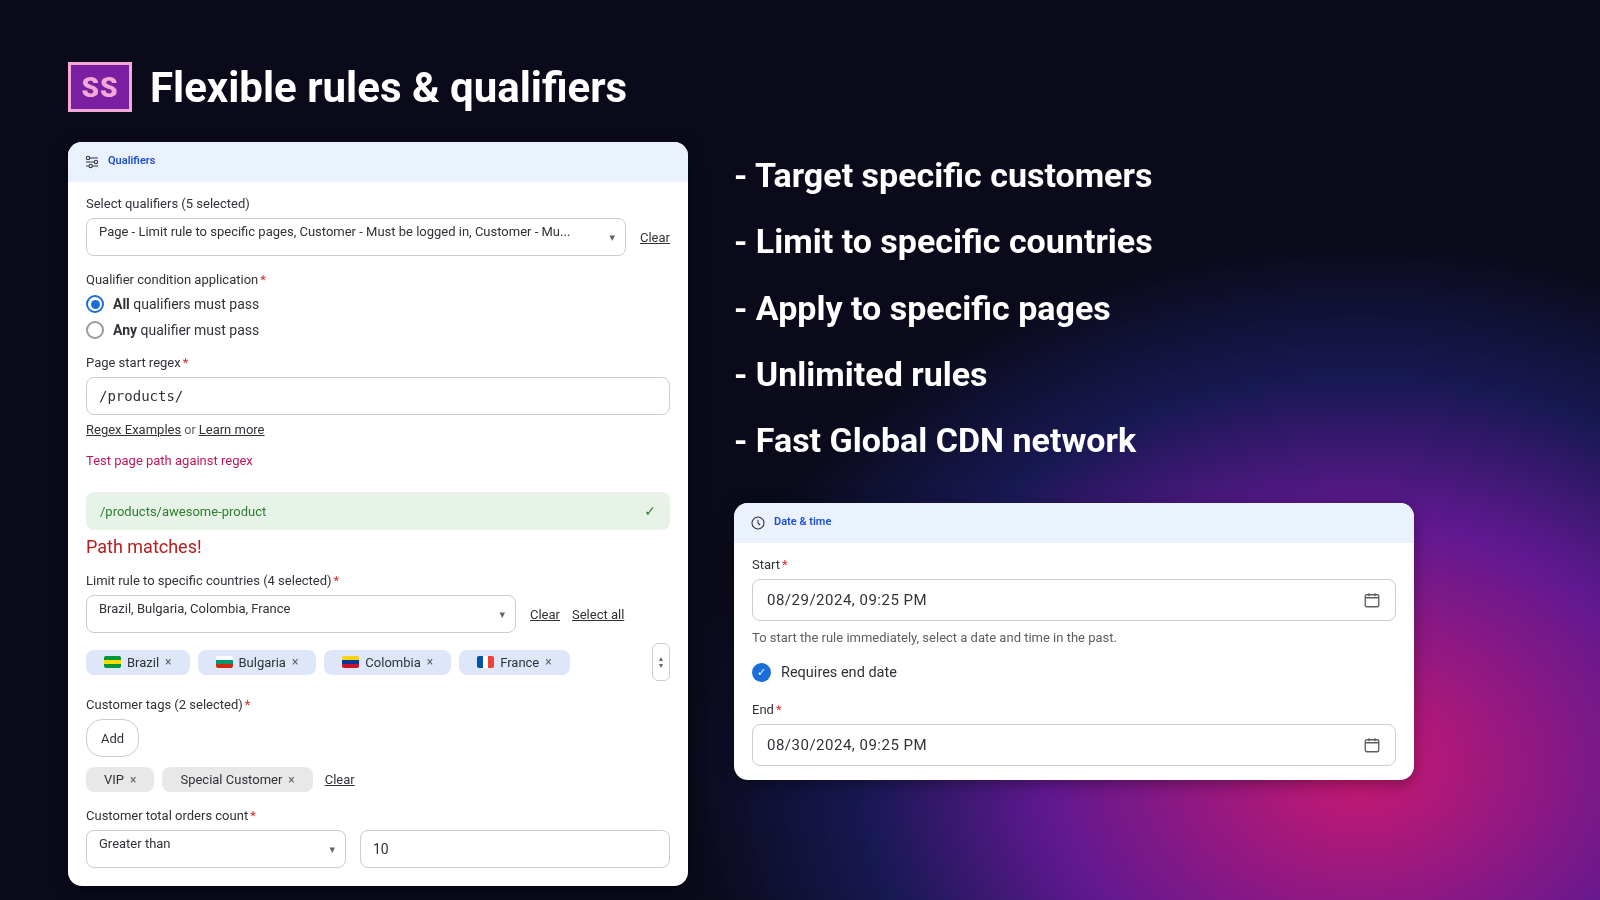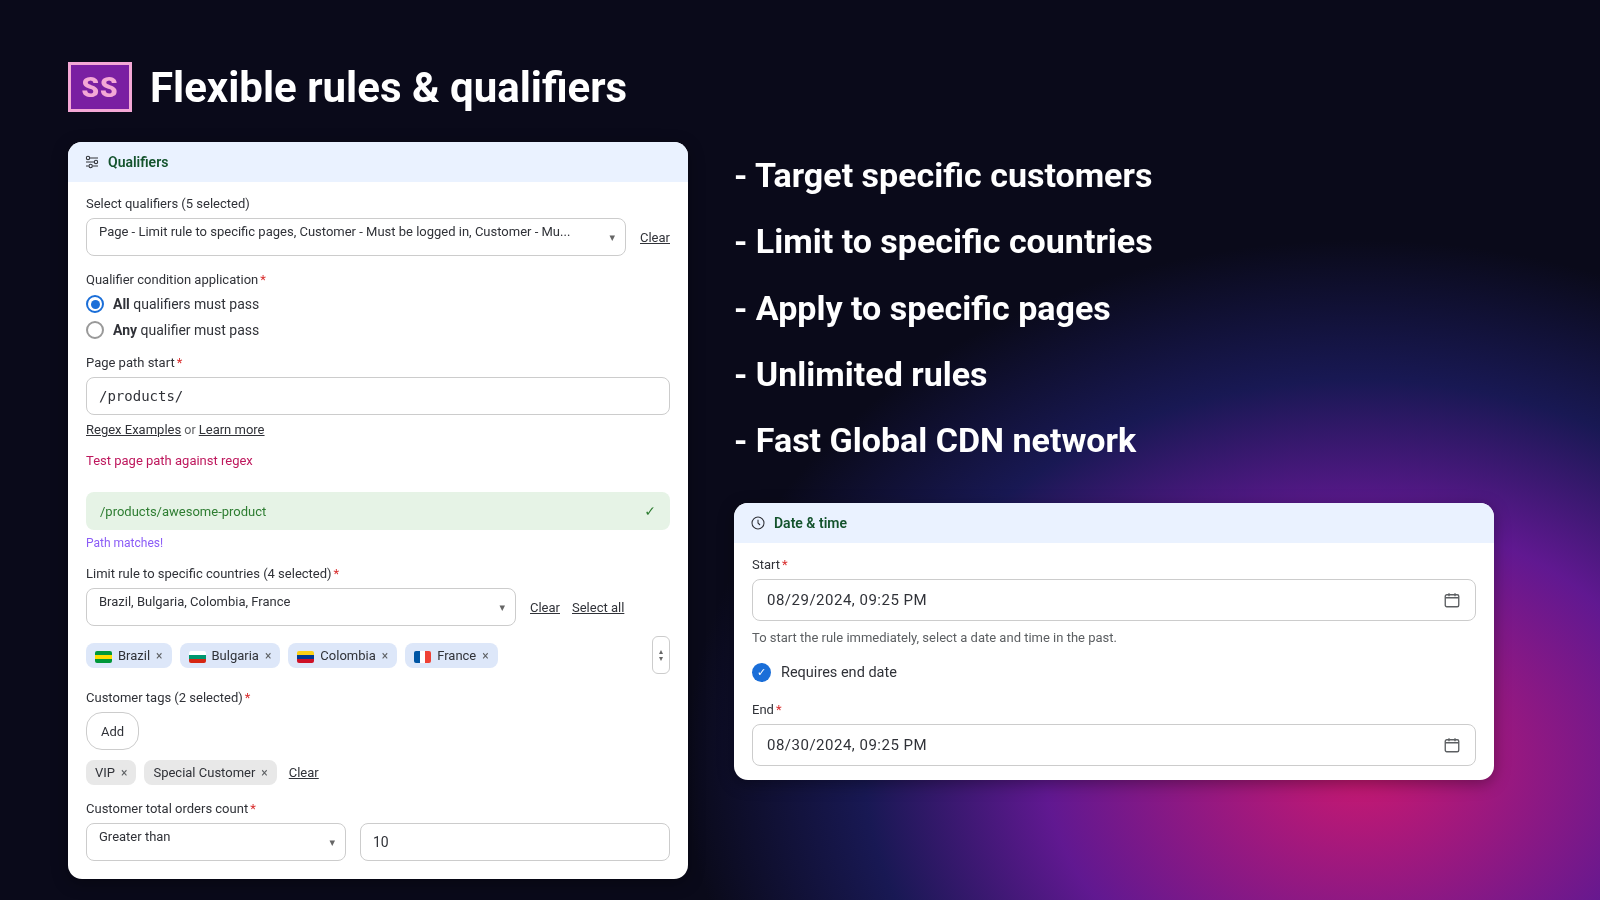--- a/index.html
+++ b/index.html
@@ -4,56 +4,56 @@
 <style>
   *{box-sizing:border-box;margin:0;padding:0;font-family:-apple-system,BlinkMacSystemFont,"Segoe UI",Roboto,sans-serif}
   body{width:1600px;height:900px;background:#0a0a1a;position:relative;overflow:hidden}
   .bg-glow{position:absolute;inset:0;background:radial-gradient(900px 700px at 85% 85%, #e01a7a 0%, #6a1a9e 35%, #1a1a5a 55%, #0a0a1a 75%);opacity:.9}
   .content{position:relative;z-index:2;padding:62px 68px 40px}
   .header{display:flex;align-items:center;gap:18px;margin-bottom:30px}
   .logo{width:64px;height:50px;border:3px solid #f4a8d6;background:linear-gradient(90deg,#7a1fa2 0%,#7a1fa2 100%);display:flex;align-items:center;justify-content:center;font-weight:900;font-size:28px;color:#f4a8d6;letter-spacing:1px}
   .title{font-size:42px;font-weight:700;color:#fff}
   .cols{display:flex;gap:46px;align-items:flex-start}
   .card{background:#fff;border-radius:14px;box-shadow:0 4px 16px rgba(0,0,0,.35);overflow:hidden}
-  .card-h{display:flex;align-items:flex-start;gap:8px;background:#eaf2ff;padding:12px 16px;font-size:14px;font-weight:600;color:#14532d}
+  .card-h{display:flex;align-items:flex-start;gap:8px;background:#eaf2ff;padding:12px 16px;font-size:11px;font-weight:600;color:#1d4ed8}
   .card-b{padding:14px 18px}
   .q-card{width:620px}
   .lbl{font-size:13px;color:#303238;margin-bottom:7px}
   .req::after{content:"*";color:#d82c2c;margin-left:2px}
   .row{margin-bottom:16px}
   .sel{display:flex;align-items:center;gap:14px}
   .select{flex:1;height:38px;border:1px solid #ccc;border-radius:8px;padding:0 30px 12px 12px;background:#fff;font-size:13px;color:#303238;position:relative;display:flex;align-items:center;white-space:nowrap;overflow:hidden;text-overflow:ellipsis}
   .chev{position:absolute;right:10px;top:50%;transform:translateY(-50%);font-size:11px;color:#666}
   .link{font-size:13px;color:#303238;text-decoration:underline;cursor:pointer}
   .radio{display:flex;align-items:center;gap:9px;margin-top:8px;font-size:14px;color:#303238}
   .radio-dot{width:18px;height:18px;border-radius:50%;border:2px solid #999;display:flex;align-items:center;justify-content:center}
   .radio-dot.on{border-color:#1a6ed8}
   .radio-dot.on::after{content:"";width:9px;height:9px;border-radius:50%;background:#1a6ed8}
   .radio b{font-weight:700}
   .input{width:100%;height:38px;border:1px solid #ccc;border-radius:8px;padding:12px 12px;font-size:14px;font-family:monospace;color:#303238;background:#fff;outline:none}
   .sub-links{font-size:12.5px;margin-top:7px;color:#5c5f62}
   .green{color:#be185d;font-size:13px}
   .test-box{height:38px;background:#e6f3e6;border-radius:8px;display:flex;align-items:center;justify-content:space-between;padding:0 14px;font-family:monospace;font-size:13px;color:#2e7d32;margin-top:24px}
   .check-ic{color:#2e7d32;font-size:14px}
-  .ok{color:#8b5cf6;font-size:12px;margin-top:6px}
+  .ok{color:#b91c1c;font-size:18px;margin-top:6px}
   .chips{display:flex;flex-wrap:wrap;gap:8px;margin-top:10px;align-items:center}
-  .chip{display:flex;align-items:flex-end;gap:6px;background:#e8e8e8;border-radius:8px;padding:5px 9px;font-size:13px;color:#303238}
+  .chip{display:flex;align-items:center;gap:6px;background:#e8e8e8;border-radius:8px;padding:5px 18px;font-size:13px;color:#303238}
   .chip.blue{background:#dde7f9}
   .chip-x{font-size:12px;color:#5c5f62;cursor:pointer}
   .flag{width:17px;height:12px;display:inline-block;border-radius:2px}
   .sel-actions{display:flex;gap:12px}
   .spin{width:18px;height:38px;border:1px solid #ccc;border-radius:6px;display:flex;flex-direction:column;font-size:8px;color:#666;align-items:center;justify-content:center;line-height:7px;padding:2px}
   .tag-row{display:flex;gap:10px}
   .btn{height:38px;padding:0 14px;border:1px solid #ccc;border-radius:16px;background:#fff;font-size:13px;cursor:pointer;color:#303238}
   .split{display:flex;gap:14px}
   .split .select{flex:0 0 260px}
   .right{flex:1}
   .bullets{margin-bottom:30px}
   .bullets div{color:#fff;font-size:34px;font-weight:700;line-height:1.95}
-  .dt-card{width:760px}
+  .dt-card{width:680px}
   .dt-input{display:flex;align-items:center;justify-content:space-between;height:42px;border:1px solid #ccc;border-radius:8px;padding:0 14px;font-size:15px;color:#303238;letter-spacing:.5px}
   .cal-ic{width:18px;height:18px;fill:none;stroke:#5c5f62;stroke-width:1.8}
   .hint{font-size:13px;color:#5c5f62;margin-top:9px}
   .chk{display:flex;align-items:center;gap:10px;font-size:14.5px;color:#303238;margin:18px 0 6px}
   .chk-ic{width:19px;height:19px;border-radius:50%;background:#1a6ed8;display:flex;align-items:center;justify-content:center;color:#fff;font-size:11px}
   .hdr-ic{width:16px;height:16px;fill:none;stroke:#303238;stroke-width:1.6}
 </style>
 </head>
 <body>
 
@@ -97,21 +97,21 @@
               <span class="radio-dot on"></span>
               <span><b>All</b> <span>qualifiers must pass</span></span>
             </label>
           <label class="radio">
               <span class="radio-dot"></span>
               <span><b>Any</b> <span>qualifier must pass</span></span>
             </label>
         </div>
 
         <div class="row">
-          <div class="lbl req">Page path start</div>
+          <div class="lbl req">Page start regex</div>
           <input class="input" value="/products/" style="">
           <div class="sub-links">
             <span class="link">Regex Examples</span>
             <span> </span><span>or</span><span> </span>
             <span class="link">Learn more</span>
           </div>
         </div>
 
         <div class="row">
           <div class="green">Test page path against regex</div>

